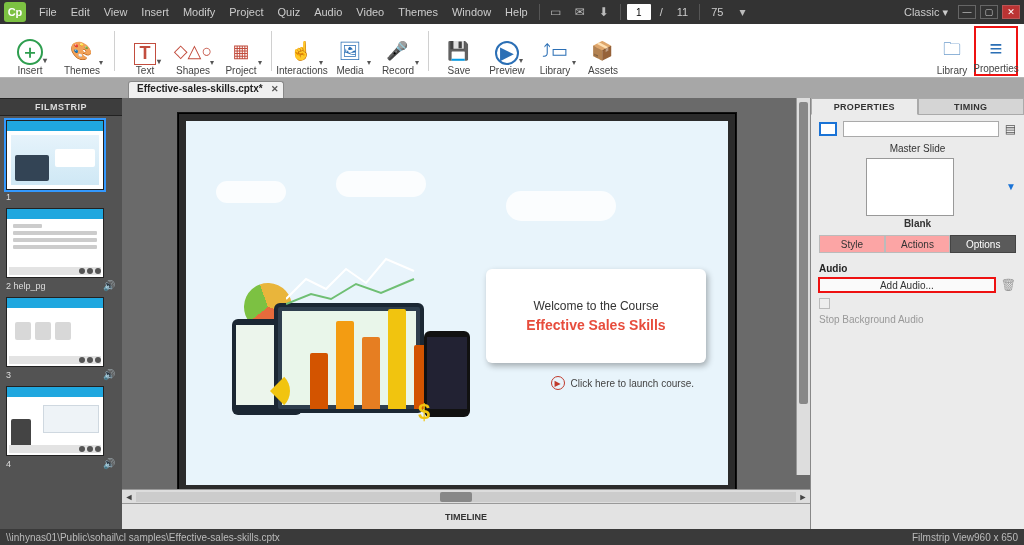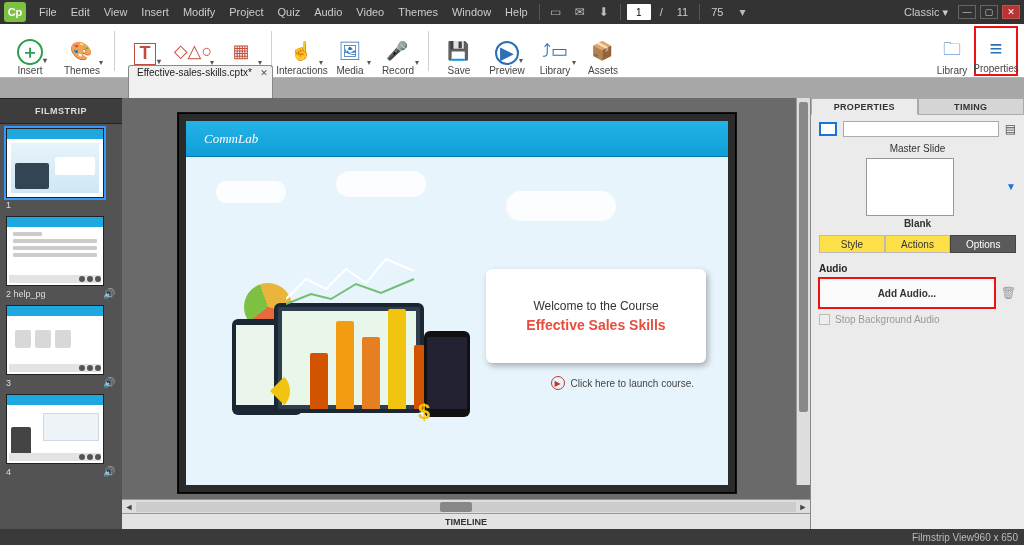--- a/index.html
+++ b/index.html
@@ -24,29 +24,29 @@
   .rbtn.big { width:52px; }
   .rbtn .ricon { width:30px; height:28px; display:flex; align-items:center; justify-content:center; font-size:18px; position:relative;}
   .rbtn .carrot::after { content:"▾"; font-size:8px; color:#555; position:absolute; bottom:-2px; right:-6px;}
   .rsep { width:1px; height:40px; background:#d0d0d0; margin:0 6px; }
   .ribbon-right { position:absolute; right:6px; top:2px; display:flex; }
   .ribbon-right .rbtn { width:44px; }
   .red-box { border:2px solid #e11; }
 
   
   .tabstrip { height:20px; background:#a7a7a7; display:flex; align-items:flex-end; padding-left:128px; }
-  .doctab { height:33px; background:#f0f0f0; border:1px solid #888; border-bottom:none; border-radius:3px 3px 0 0; padding:1px 20px 0 8px; font-size:10px; color:#222; position:relative;}
+  .doctab { height:17px; background:#f0f0f0; border:1px solid #888; border-bottom:none; border-radius:3px 3px 0 0; padding:1px 20px 0 8px; font-size:10px; color:#222; position:relative;font-weight:bold;}
   .doctab .x { position:absolute; right:4px; top:2px; font-size:9px; color:#555;}
 
   
   .workarea { position:absolute; top:98px; left:0; right:0; bottom:16px; display:flex; }
 
   
   .filmstrip { width:122px; background:#535353; display:flex; flex-direction:column; }
-  .panel-header { height:26px; background:#3d3d3d; color:#ddd; font-size:9px; font-weight:bold; letter-spacing:0.5px; display:flex; align-items:center; justify-content:center; border-top:1px solid #222; border-bottom:1px solid #222;}
+  .panel-header { height:18px; background:#3d3d3d; color:#ddd; font-size:9px; font-weight:bold; letter-spacing:0.5px; display:flex; align-items:center; justify-content:center; border-top:1px solid #222; border-bottom:1px solid #222;}
   .film-body { flex:1; overflow:hidden; padding:4px 6px; }
   .thumb-wrap { margin-bottom:6px; }
   .thumb { width:98px; height:70px; background:#fff; border:1px solid #222; position:relative; overflow:hidden;}
   .thumb.sel { outline:2px solid #3399ff; }
   .thumb .tbar { height:10px; background:#1fa7df; }
   .thumb-num { font-size:9px; color:#ddd; margin-top:2px; display:flex; justify-content:space-between; align-items:center;}
   .thumb-num .aud { font-size:10px; color:#ccc;}
 
   
   .canvas-col { flex:1; display:flex; flex-direction:column; background:#6a6a6a;}
@@ -59,45 +59,45 @@
   .stage .illus { position:absolute; left:28px; top:110px; width:270px; height:200px; }
   .stage .card { position:absolute; right:22px; top:148px; width:220px; height:94px; background:#fff; border-radius:6px; box-shadow:2px 3px 6px rgba(0,0,0,.3); display:flex; flex-direction:column; align-items:center; justify-content:center; font-size:12px; color:#333;}
   .stage .card .line2 { color:#e74c3c; font-weight:bold; font-size:14px; margin-top:4px;text-align:center;}
   .stage .launch { position:absolute; right:34px; top:255px; font-size:10px; color:#444; display:flex; align-items:center; gap:6px;}
   .stage .launch .pbtn { width:14px; height:14px; border:1px solid #c0392b; border-radius:50%; display:flex; align-items:center; justify-content:center; color:#c0392b; font-size:8px;}
 
   .hscroll { height:14px; background:#ddd; border-top:1px solid #999; display:flex; align-items:center;}
   .hscroll .harr { width:14px; text-align:center; font-size:9px; color:#444;}
   .hscroll .htrack { flex:1; height:10px; background:#ccc; position:relative;}
   .hscroll .hthumb { position:absolute; left:46%; width:32px; height:10px; background:#888; border-radius:2px;}
-  .timeline-head { height:16px; background:#e3e3e3; border-top:1px solid #999; font-size:9px; font-weight:bold; color:#333; display:flex; align-items:center; justify-content:center;}
+  .timeline-head { height:26px; background:#e3e3e3; border-top:1px solid #999; font-size:9px; font-weight:bold; color:#333; display:flex; align-items:center; justify-content:center;}
 
   
   .rightcol { width:214px; background:#ebebeb; display:flex; flex-direction:column; border-left:1px solid #888;}
   .rtabs { height:17px; display:flex; }
   .rtab { flex:1; font-size:9px; font-weight:bold; letter-spacing:.3px; display:flex; align-items:center; justify-content:center; border:1px solid #aaa; background:#d5d5d5; color:#333;}
   .rtab.active { background:#ebebeb; border-bottom:1px solid #ebebeb;}
   .rpanel { flex:1; padding:6px 8px; font-size:11px; color:#333; }
   .rrow { display:flex; align-items:center; gap:6px; margin-bottom:6px;}
   .slide-obj { width:18px; height:14px; border:2px solid #1a73d6; background:#fff;}
   .rinput { flex:1; height:16px; background:#fff; border:1px solid #aaa;}
   .menu-ico { font-size:12px; color:#555; }
   .centered { text-align:center; font-size:10px; color:#333;}
   .ms-thumb { width:88px; height:58px; background:#fff; border:1px solid #999; margin:4px auto 2px; display:block;}
   .ms-dd { display:flex; justify-content:center; align-items:center; gap:6px;}
   .ms-dd .tri { color:#1a73d6; font-size:10px;}
   .pbtn2 { display:block; width:130px; height:18px; margin:4px auto; background:#fafafa; border:1px solid #bbb; border-radius:3px; font-size:10px; color:#444; text-align:center; line-height:16px;}
   .subtabs { display:flex; margin-top:6px; height:18px;}
-  .subtab { flex:1; font-size:10px; display:flex; align-items:center; justify-content:center; background:#fde047; border:1px solid #bbb; color:#333;}
+  .subtab { flex:1; font-size:10px; display:flex; align-items:center; justify-content:center; background:#fca5a5; border:1px solid #bbb; color:#333;}
   .subtab.active { background:#5a5a5a; color:#fff; border-color:#444;}
   .sect-head { font-weight:bold; font-size:10px; margin:10px 0 4px; color:#222;}
-  .addaudio { height:30px; border:1px solid #bbb; background:#fafafa; font-size:10px; color:#333; display:flex; align-items:center; justify-content:center; outline:2px solid #e11; outline-offset:-1px;font-weight:bold;}
+  .addaudio { height:14px; border:1px solid #bbb; background:#fafafa; font-size:10px; color:#333; display:flex; align-items:center; justify-content:center; outline:2px solid #e11; outline-offset:-1px;}
   .addaudio-row { display:flex; align-items:center; gap:6px; }
   .addaudio-row .trash { color:#999; font-size:12px;}
-  .chkrow { display:flex; align-items:flex-start; gap:5px; margin-top:6px; font-size:10px; color:#999;}
+  .chkrow { display:flex; align-items:flex-start; gap:5px; margin-top:6px; font-size:10px; color:#999;flex-direction:column;}
   .chkrow .cb { width:11px; height:11px; border:1px solid #bbb; background:#eee;}
 
   
   .statusbar { position:absolute; left:0; right:0; bottom:0; height:16px; background:#3a3a3a; color:#bbb; font-size:10px; display:flex; align-items:center; padding:0 6px;}
   .statusbar .sright { margin-left:auto; display:flex; }
 
   
   .bars { position:absolute; left:96px; bottom:22px; display:flex; gap:8px; align-items:flex-end;}
   .bars div { width:18px; border-radius:2px 2px 0 0;}
   .monitor { position:absolute; left:60px; bottom:18px; width:150px; height:110px; background:#2e3e4d; border-radius:6px; border:4px solid #1b2733;}
@@ -311,23 +311,20 @@
             <span class="aud">🔊</span>
           </div>
       </div>
     </div>
   </div>
 
   <div class="canvas-col">
     <div class="canvas-outer">
       <div class="stage-holder">
         <div class="stage">
-          <div class="topbar">
-              <span>CommLab</span>
-            </div>
           <div class="cloud" style="left:150px;top:50px;width:90px;height:26px;"></div>
           <div class="cloud" style="left:320px;top:70px;width:110px;height:30px;"></div>
           <div class="cloud" style="left:30px;top:60px;width:70px;height:22px;"></div>
           <div class="illus">
             <div class="pie"></div>
             <div class="tablet"></div>
             <div class="monitor"></div>
             <div class="lines"><svg viewBox="0 0 130 60">
                   <polyline points="0,50 20,30 40,40 60,20 80,34 100,10 128,22" fill="none" stroke="#fff" stroke-width="2"></polyline>
                   <polyline points="0,55 25,45 45,50 70,35 95,44 128,30" fill="none" stroke="#6fbf73" stroke-width="2"></polyline>
@@ -399,17 +396,18 @@
       <div class="chkrow">
         <span class="cb"></span>
         <span>Stop Background Audio</span>
       </div>
     </div>
   </div>
 
 </div>
 
 <div class="statusbar">
+  <span>\\inhynas01\Public\sohail\cl samples\Effective-sales-skills.cptx</span>
   <div class="sright">
     <span>Filmstrip View</span>
     <span>960 x 650</span>
   </div>
 </div>
 
 </body></html>

